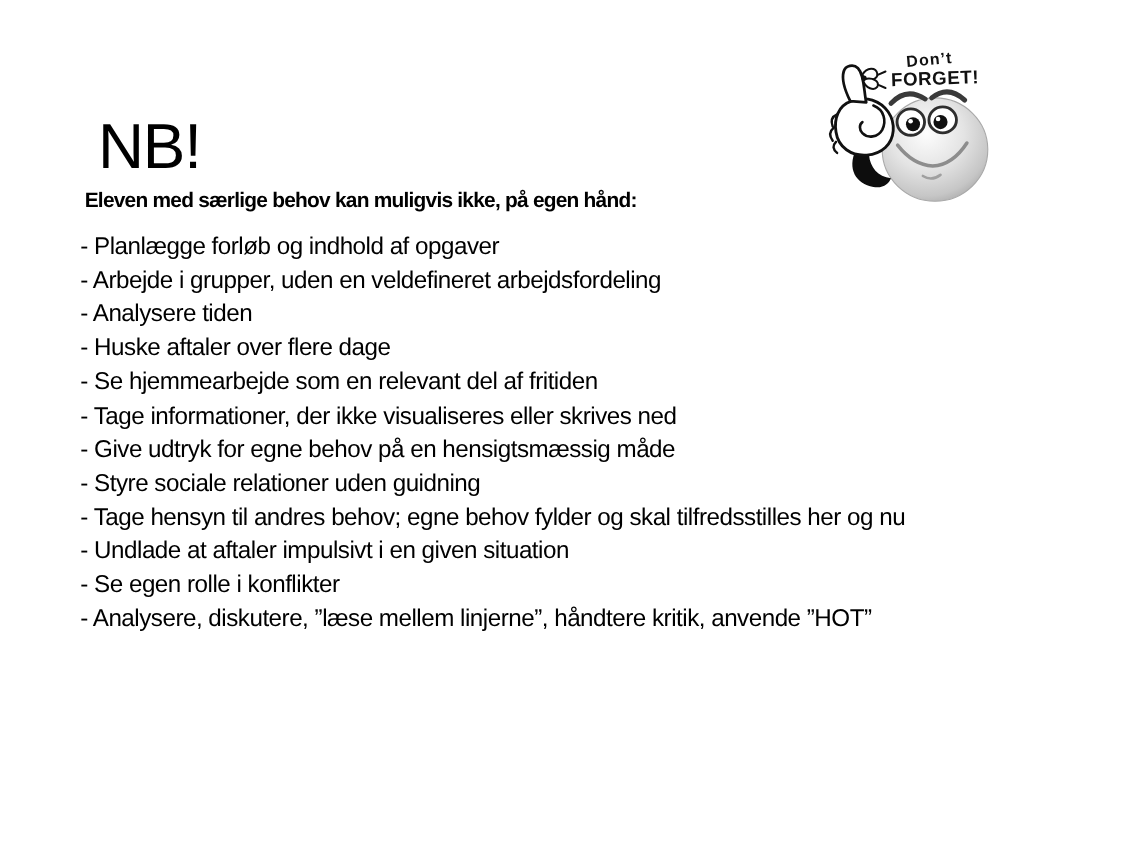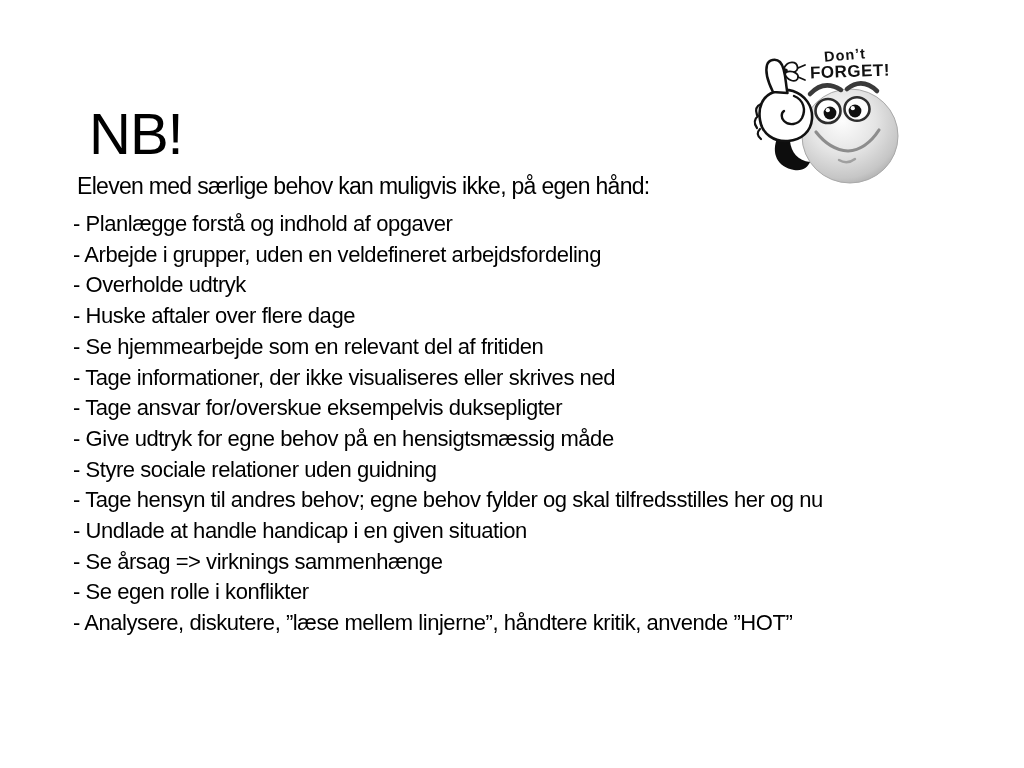--- a/index.html
+++ b/index.html
@@ -23,22 +23,22 @@
     font-size: 58px;
     font-weight: normal;
     line-height: 1;
     letter-spacing: -1px;
     white-space: nowrap;
   }
   .subtitle {
     position: absolute;
     left: 77px;
     top: 149px;
-    font-size: 23px;
-    font-weight: normal;
+    font-size: 19px;
+    font-weight: bold;
     letter-spacing: -0.7px;
     line-height: 29px;
     white-space: nowrap;
   }
   .bullet-list {
     position: absolute;
     left: 73px;
     top: 209px;
     margin: 0;
     padding: 0;
@@ -90,32 +90,30 @@
 </head>
 <body>
 
 <div class="slide">
 
   <h1 class="title">NB!</h1>
 
   <p class="subtitle">Eleven med særlige behov kan muligvis ikke, på egen hånd:</p>
 
   <ul class="bullet-list">
-    <li>- Planlægge forstå og indhold af opgaver</li>
+    <li>- Planlægge forløb og indhold af opgaver</li>
     <li>- Arbejde i grupper, uden en veldefineret arbejdsfordeling</li>
-    <li>- Overholde udtryk</li>
+    <li>- Analysere tiden</li>
     <li>- Huske aftaler over flere dage</li>
     <li>- Se hjemmearbejde som en relevant del af fritiden</li>
     <li>- Tage informationer, der ikke visualiseres eller skrives ned</li>
-    <li>- Tage ansvar for/overskue eksempelvis duksepligter</li>
     <li>- Give udtryk for egne behov på en hensigtsmæssig måde</li>
     <li>- Styre sociale relationer uden guidning</li>
     <li>- Tage hensyn til andres behov; egne behov fylder og skal tilfredsstilles her og nu</li>
-    <li>- Undlade at handle handicap i en given situation</li>
-    <li>- Se årsag =&gt; virknings sammenhænge</li>
+    <li>- Undlade at aftaler impulsivt i en given situation</li>
     <li>- Se egen rolle i konflikter</li>
     <li>- Analysere, diskutere, ”læse mellem linjerne”, håndtere kritik, anvende ”HOT”</li>
   </ul>
 
   <div class="clipart">
     <svg width="164" height="162" viewBox="0 0 164 162">
       <defs>
         <radialGradient id="faceg" cx="42%" cy="34%" r="78%">
           <stop offset="0%" stop-color="#fdfdfd"></stop>
           <stop offset="45%" stop-color="#e4e4e4"></stop>

